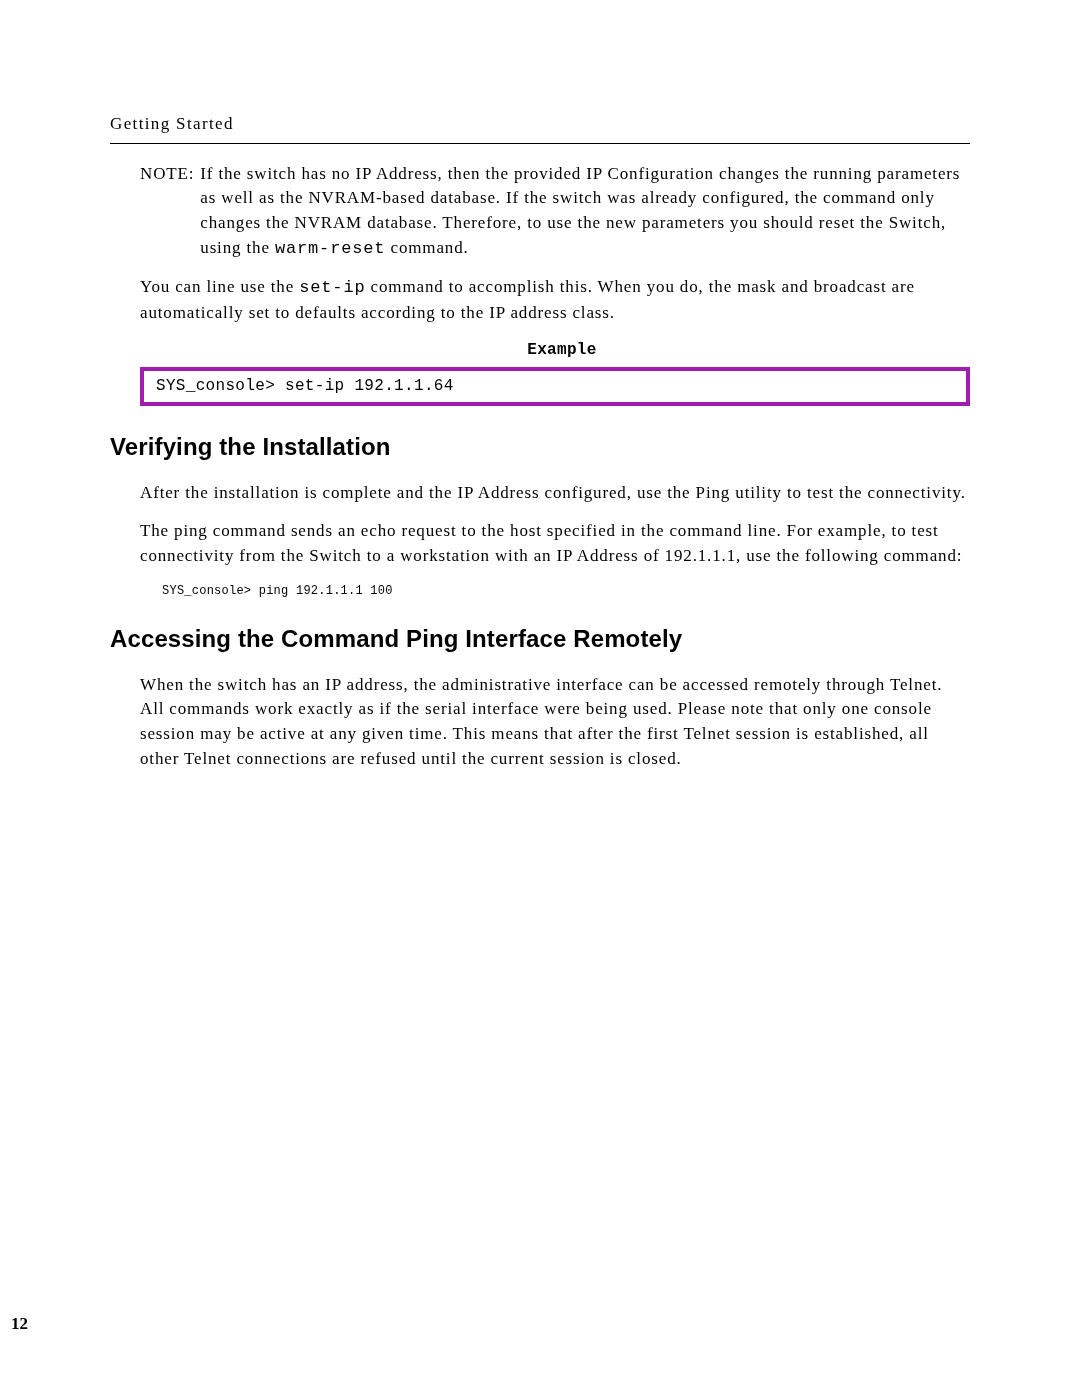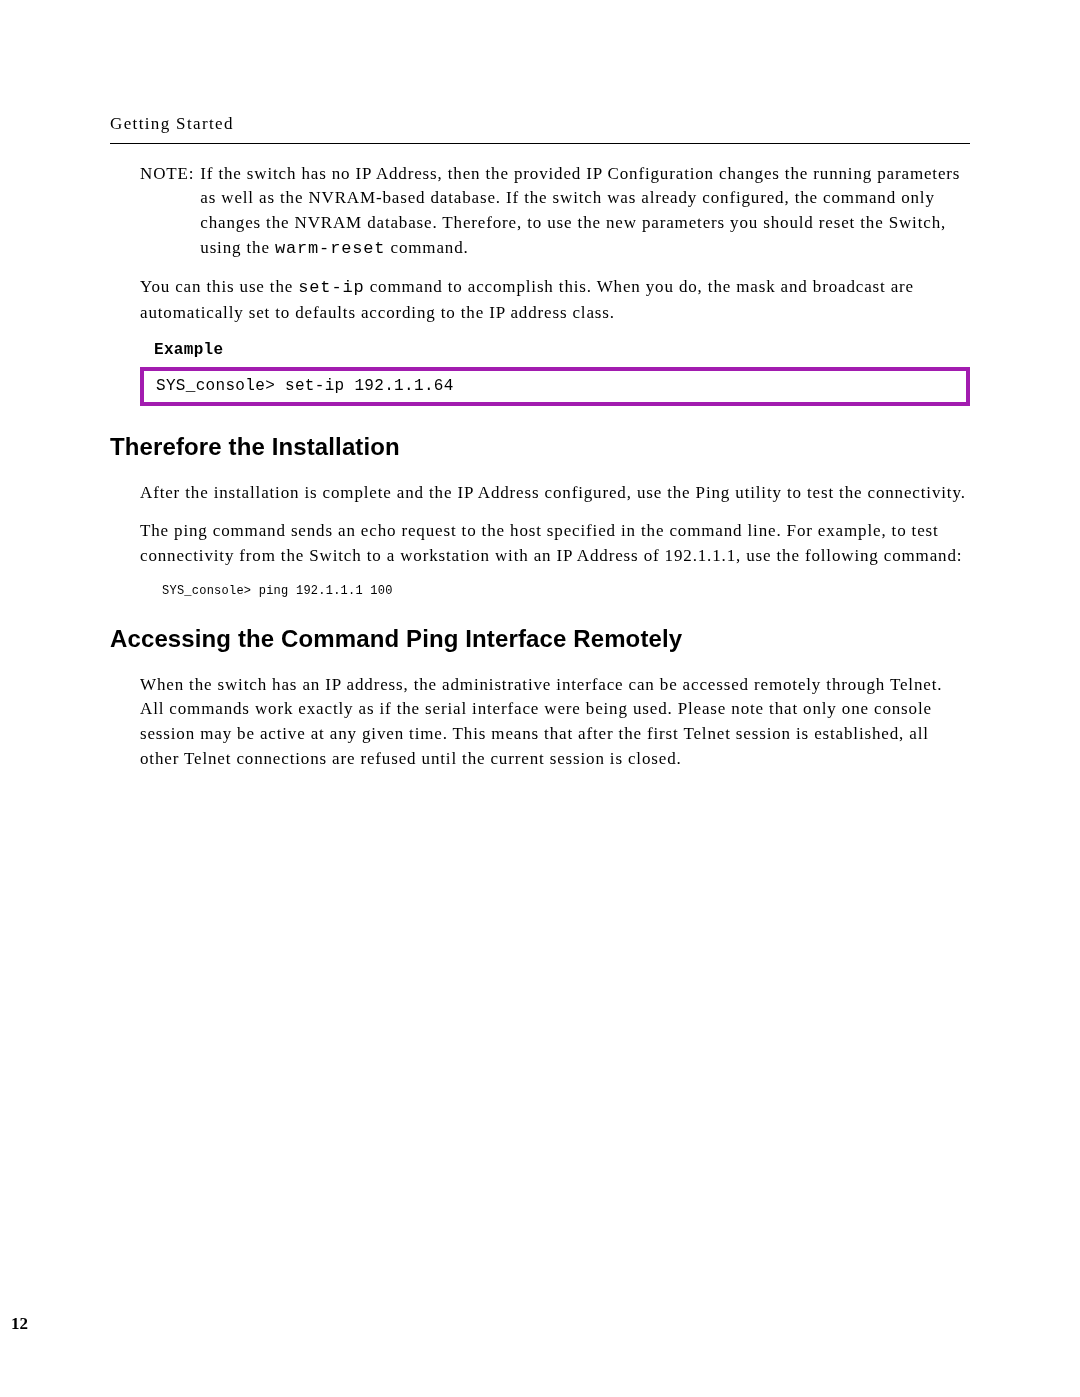--- a/index.html
+++ b/index.html
@@ -46,20 +46,21 @@
     margin-bottom: 14px;
     letter-spacing: 0.05em;
   }
   .example-label {
     margin-left: 44px;
     font-family: "Courier New", Courier, monospace;
     font-weight: bold;
     font-size: 16px;
     margin-bottom: 4px;
     letter-spacing: 0.02em;
+    text-align: center;
   }
   .code-box {
     margin-left: 30px;
     border: 4px solid #a21caf;
     padding: 4px 12px;
     font-family: "Courier New", Courier, monospace;
     font-size: 16px;
     margin-bottom: 24px;
     letter-spacing: 0.02em;
   }
@@ -97,27 +98,27 @@
   <hr class="rule">
 
   <div class="note-block">
     <div class="note-label">NOTE:</div>
     <div class="note-body">
       <span>If the switch has no IP Address, then the provided IP Configuration changes the running parameters as well as the NVRAM-based database.  If the switch was already configured, the command only changes the NVRAM database.  Therefore, to use the new parameters you should reset the Switch, using the </span><span class="mono">warm-reset</span><span> command.</span>
     </div>
   </div>
 
   <p class="para">
-    <span>You can this use the </span><span class="mono">set-ip</span><span> command to accomplish this.  When you do, the mask and broadcast are automatically set to defaults according to the IP address class.</span>
+    <span>You can line use the </span><span class="mono">set-ip</span><span> command to accomplish this.  When you do, the mask and broadcast are automatically set to defaults according to the IP address class.</span>
   </p>
 
   <div class="example-label">Example</div>
   <div class="code-box">SYS_console&gt; set-ip 192.1.1.64</div>
 
-  <h2 class="section-head">Therefore the Installation</h2>
+  <h2 class="section-head">Verifying the Installation</h2>
 
   <p class="para">After the installation is complete and the IP Address configured, use the Ping utility to test the connectivity.</p>
   <p class="para">The ping command sends an echo request to the host specified in the command line.  For example, to test connectivity from the Switch to a workstation with an IP Address of 192.1.1.1, use the following command:</p>
 
   <div class="code-line">SYS_console&gt; ping 192.1.1.1 100</div>
 
   <h2 class="section-head">Accessing the Command Ping Interface Remotely</h2>
 
   <p class="para">When the switch has an IP address, the administrative interface can be accessed remotely through Telnet.  All commands work exactly as if the serial interface were being used.  Please note that only one console session may be active at any given time.  This means that after the first Telnet session is established, all other Telnet connections are refused until the current session is closed.</p>
 

